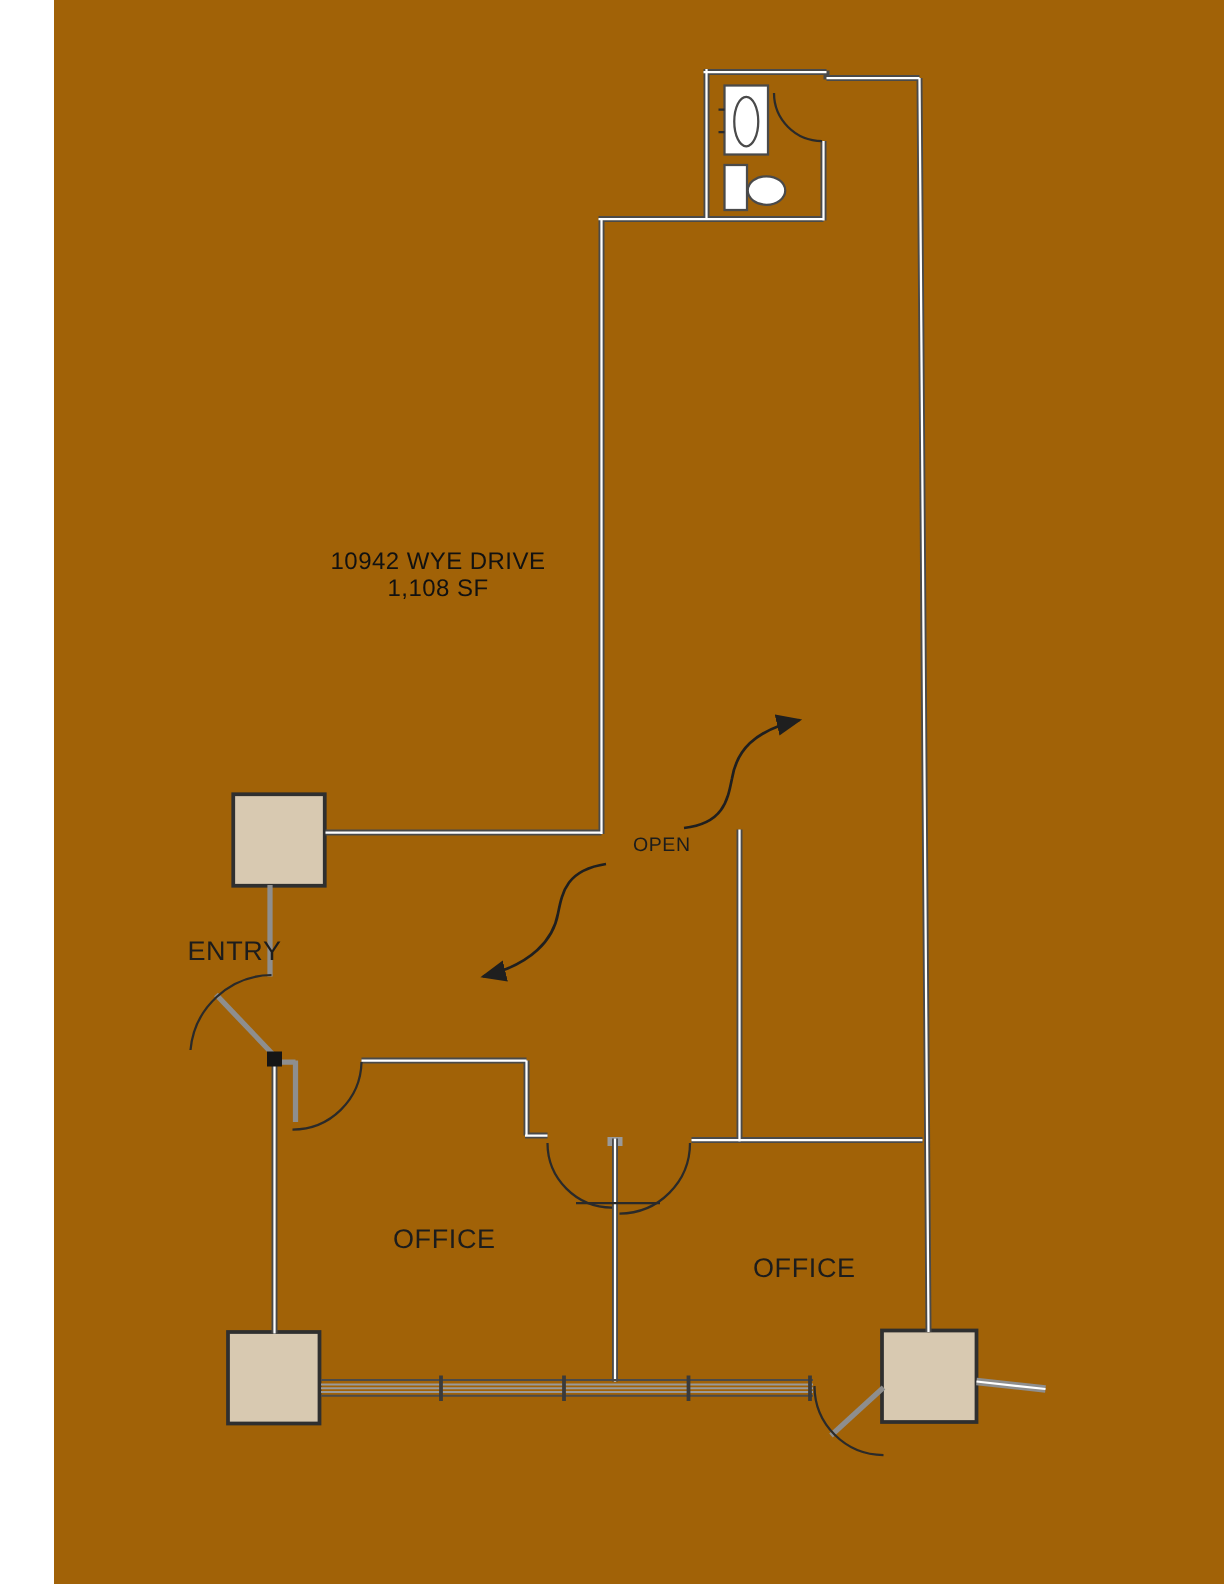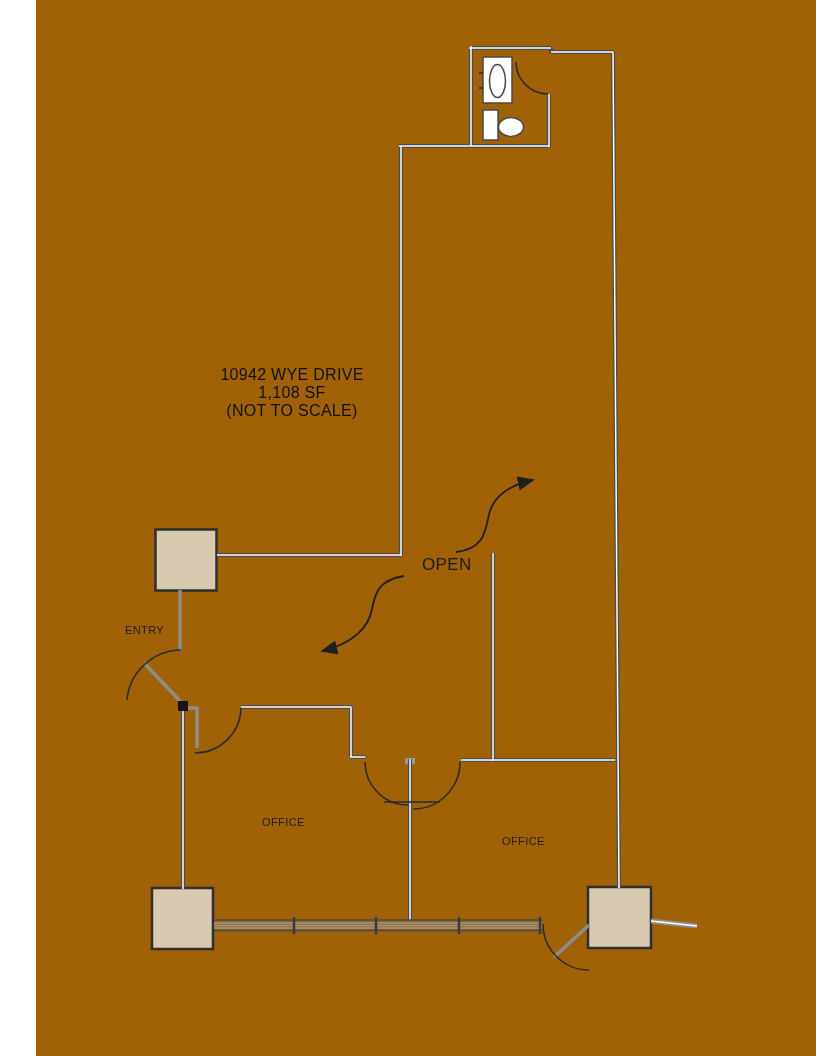--- a/index.html
+++ b/index.html
@@ -19,21 +19,21 @@
     letter-spacing:.4px;
   }
   .title-block{
     position:absolute;
     left:106px;top:366px;width:300px;
     text-align:center;
     font-size:16px;line-height:18px;
     color:#111;
     letter-spacing:.3px;
   }
-  .room-label{font-size:11px;}
+  .room-label{font-size:18px;}
   
   .wall-base{fill:none;stroke:#4a4a4a;stroke-width:4;}
   .wall-inner{fill:none;stroke:#ffffff;stroke-width:1.5;}
   .wall-gray{fill:none;stroke:#8e8e8e;stroke-width:3.5;}
   .wall-gray-wide{fill:none;stroke:#8e8e8e;stroke-width:5;}
   .thin{fill:none;stroke:#2a2a2a;stroke-width:1.5;}
   .fixture{fill:#ffffff;stroke:#4a4a4a;stroke-width:1.5;}
   .arrow{fill:none;stroke:#1f1f1f;stroke-width:1.8;}
   .mullion{stroke:#3a3a3a;stroke-width:2.5;}
   .glass1{stroke:#4a4a4a;stroke-width:1.3;}
@@ -142,24 +142,23 @@
 
     <g>
       <path class="arrow" marker-end="url(#ah)" d="M420,552 C446,549 449,534 452,519 C455,501 466,487 497,480"></path>
       <path class="arrow" marker-end="url(#ah)" d="M368,576 C342,580 339,594 336,609 C333,626 319,643 286,651"></path>
     </g>
   </svg>
 
   <div class="title-block">
     <div>10942 WYE DRIVE</div>
     <div>1,108 SF</div>
-    <div>(NOT TO SCALE)</div>
   </div>
 
-  <div class="label room-label" style="left:386px;top:555px;font-size:17px;">OPEN</div>
+  <div class="label room-label" style="left:386px;top:555px;font-size:13px;">OPEN</div>
 
   <div class="label room-label" style="left:89px;top:624px;">ENTRY</div>
 
   <div class="label room-label" style="left:226px;top:816px;">OFFICE</div>
 
   <div class="label room-label" style="left:466px;top:835px;">OFFICE</div>
 
 </div>
 
 </body></html>

